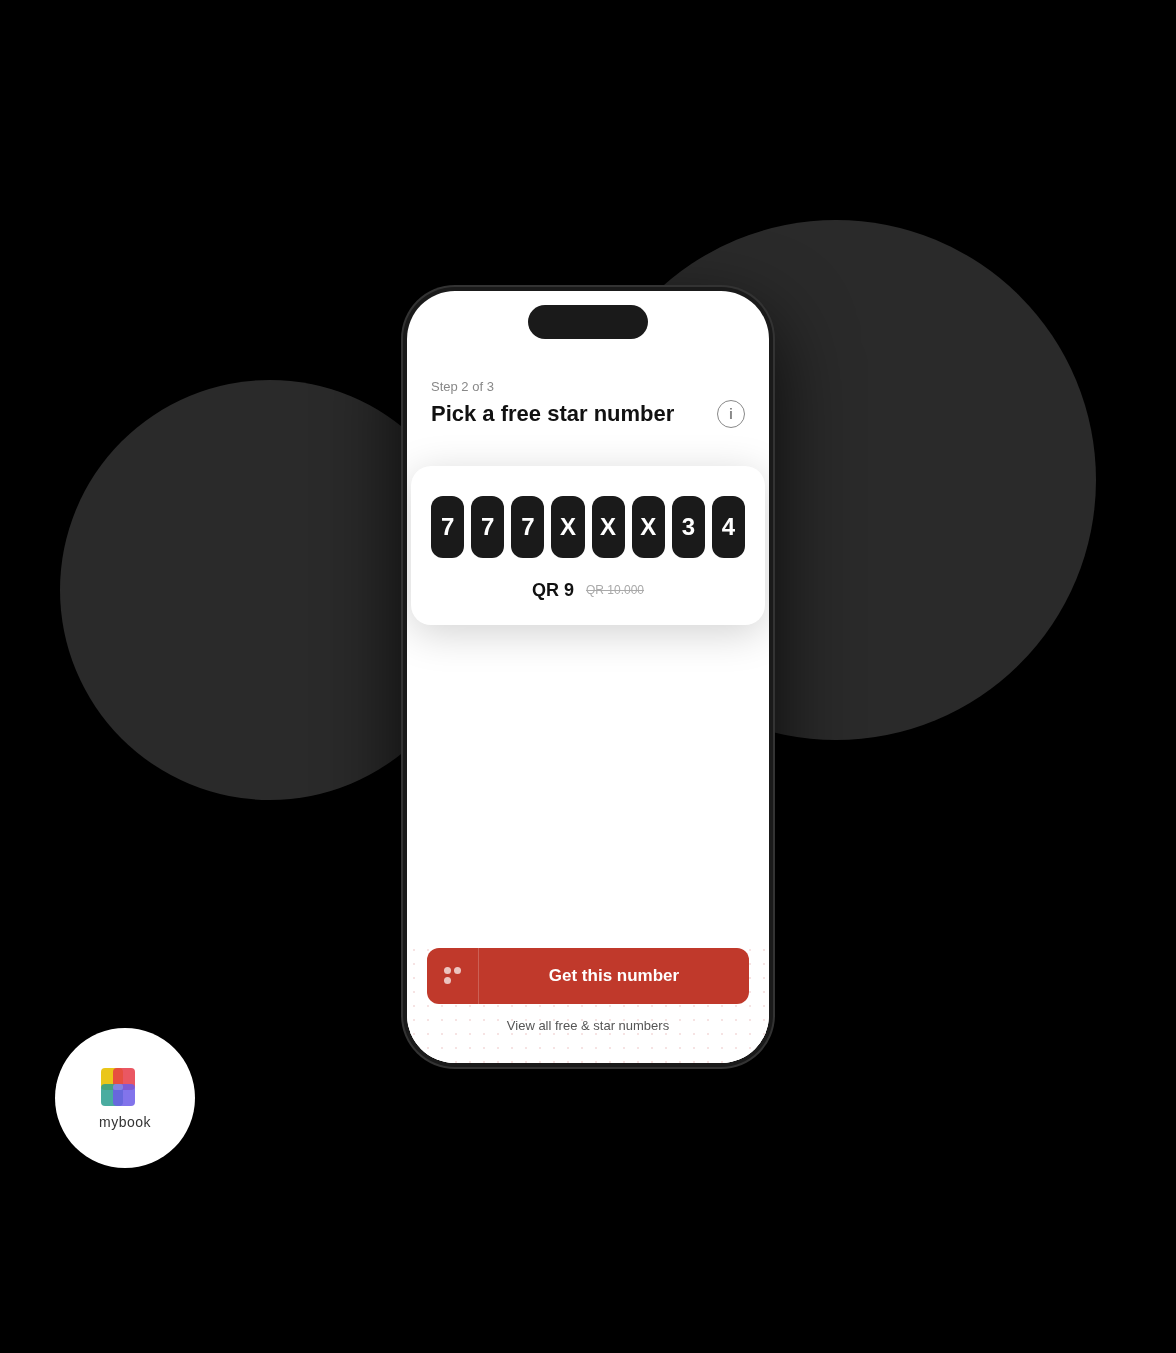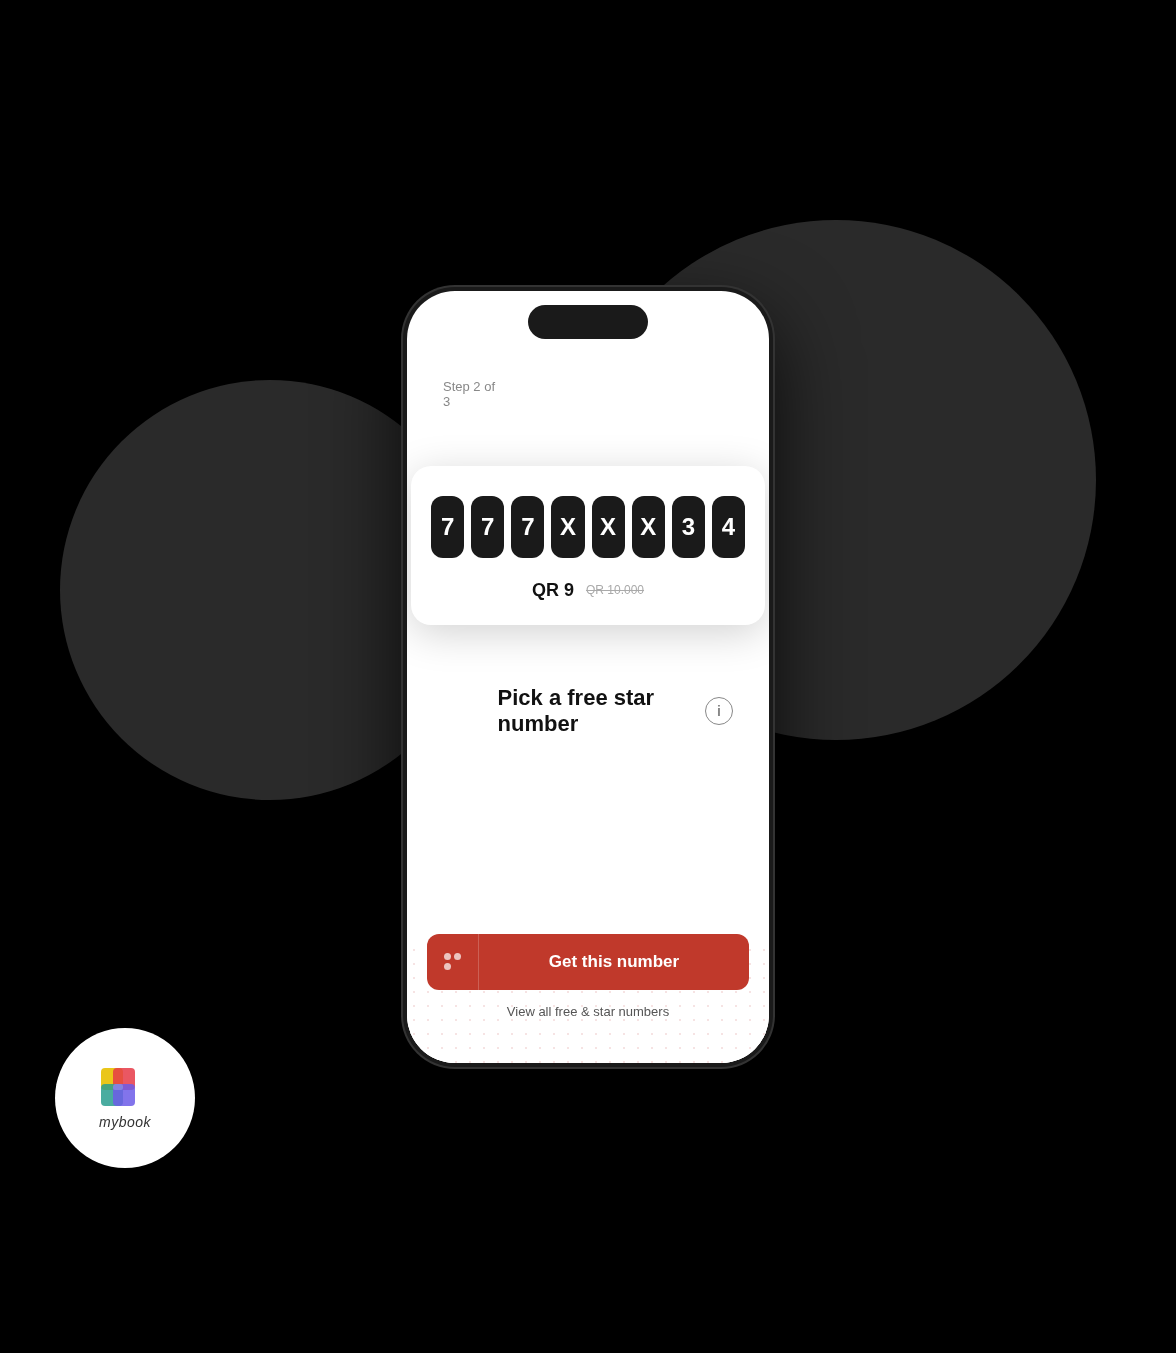--- a/index.html
+++ b/index.html
@@ -58,21 +58,20 @@
       justify-content: center;
       gap: 4px;
       z-index: 10;
     }
 
     .mybook-text {
       font-size: 14px;
       color: #333;
       font-weight: 500;
       letter-spacing: 0.5px;
-      font-style: italic;
     }
 
     
     .phone {
       position: absolute;
       left: 50%;
       top: 50%;
       transform: translate(-50%, -50%);
       width: 370px;
       height: 780px;
@@ -108,23 +107,23 @@
     }
 
     
     .phone-content {
       position: absolute;
       top: 68px;
       left: 0;
       right: 0;
       bottom: 0;
       background: #fff;
-      padding: 20px 36px 0;
-      display: flex;
-      flex-direction: row;
+      padding: 20px 24px 0;
+      display: flex;
+      flex-direction: column;
     }
 
     .step-label {
       font-size: 13px;
       color: #888;
       margin-bottom: 6px;
     }
 
     .page-title-row {
       display: flex;
@@ -171,21 +170,21 @@
       color: #aaa;
       text-decoration: line-through;
     }
 
     
     .bottom-area {
       position: absolute;
       bottom: 0;
       left: 0;
       right: 0;
-      padding: 0 20px 44px;
+      padding: 0 20px 30px;
       background: #fff;
     }
 
     
     .dot-pattern {
       position: absolute;
       bottom: 0;
       left: 0;
       right: 0;
       height: 120px;

